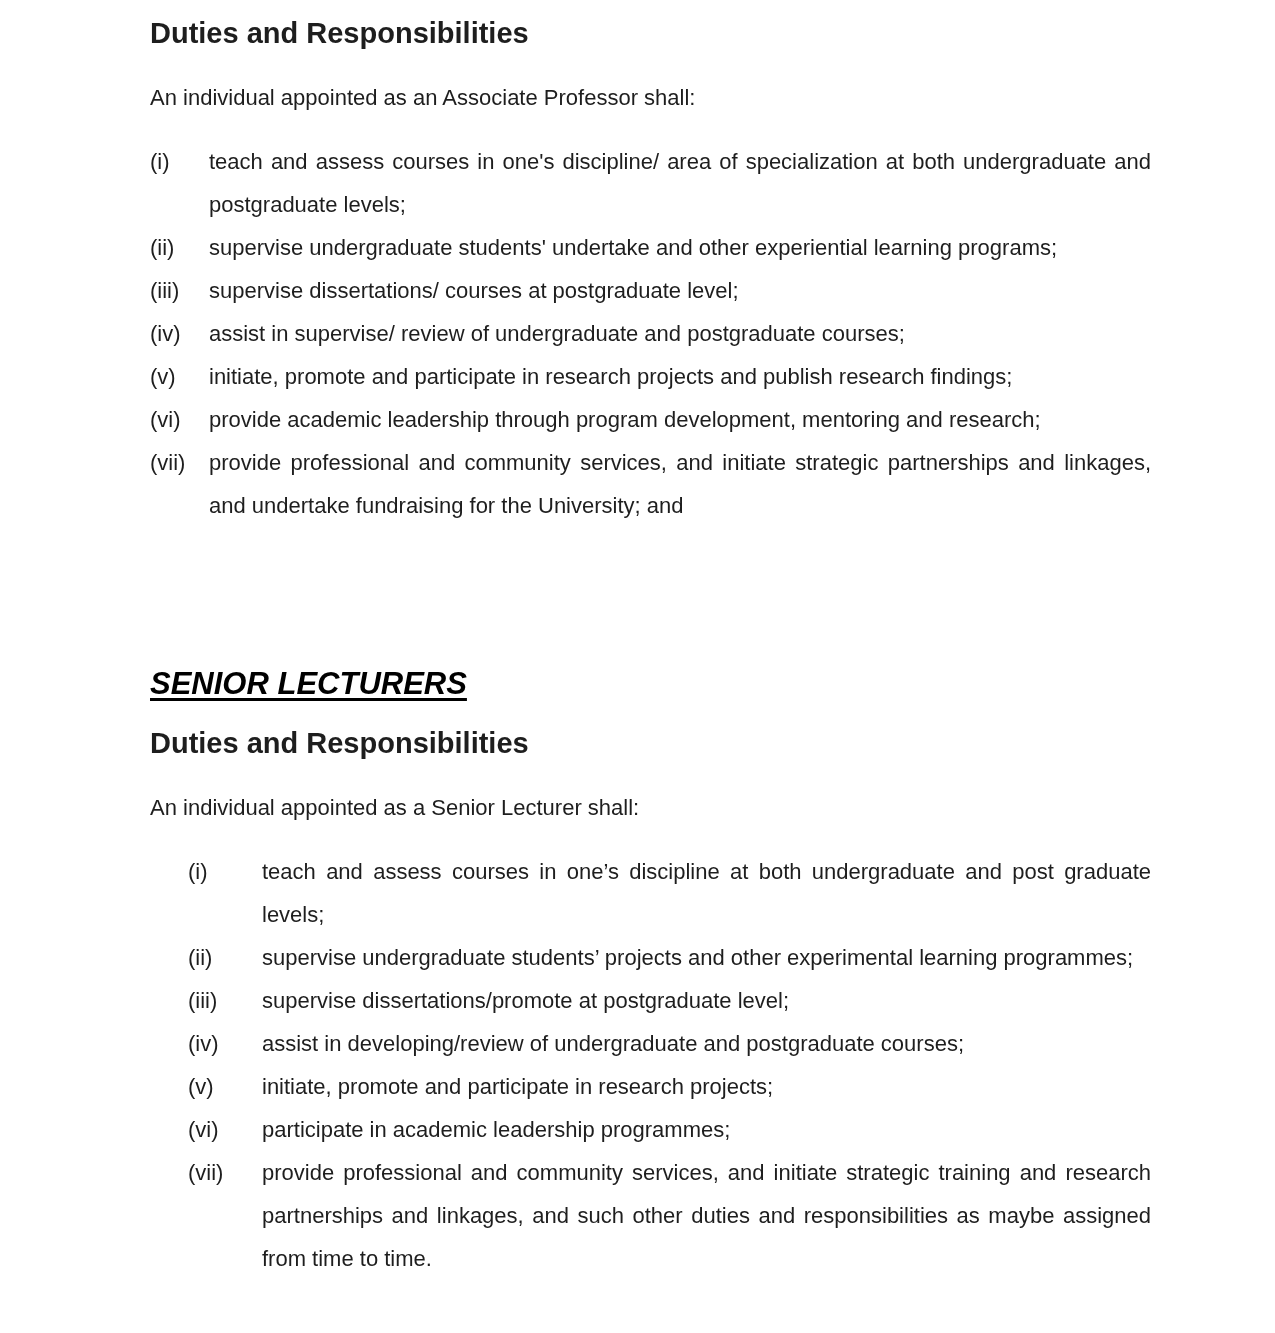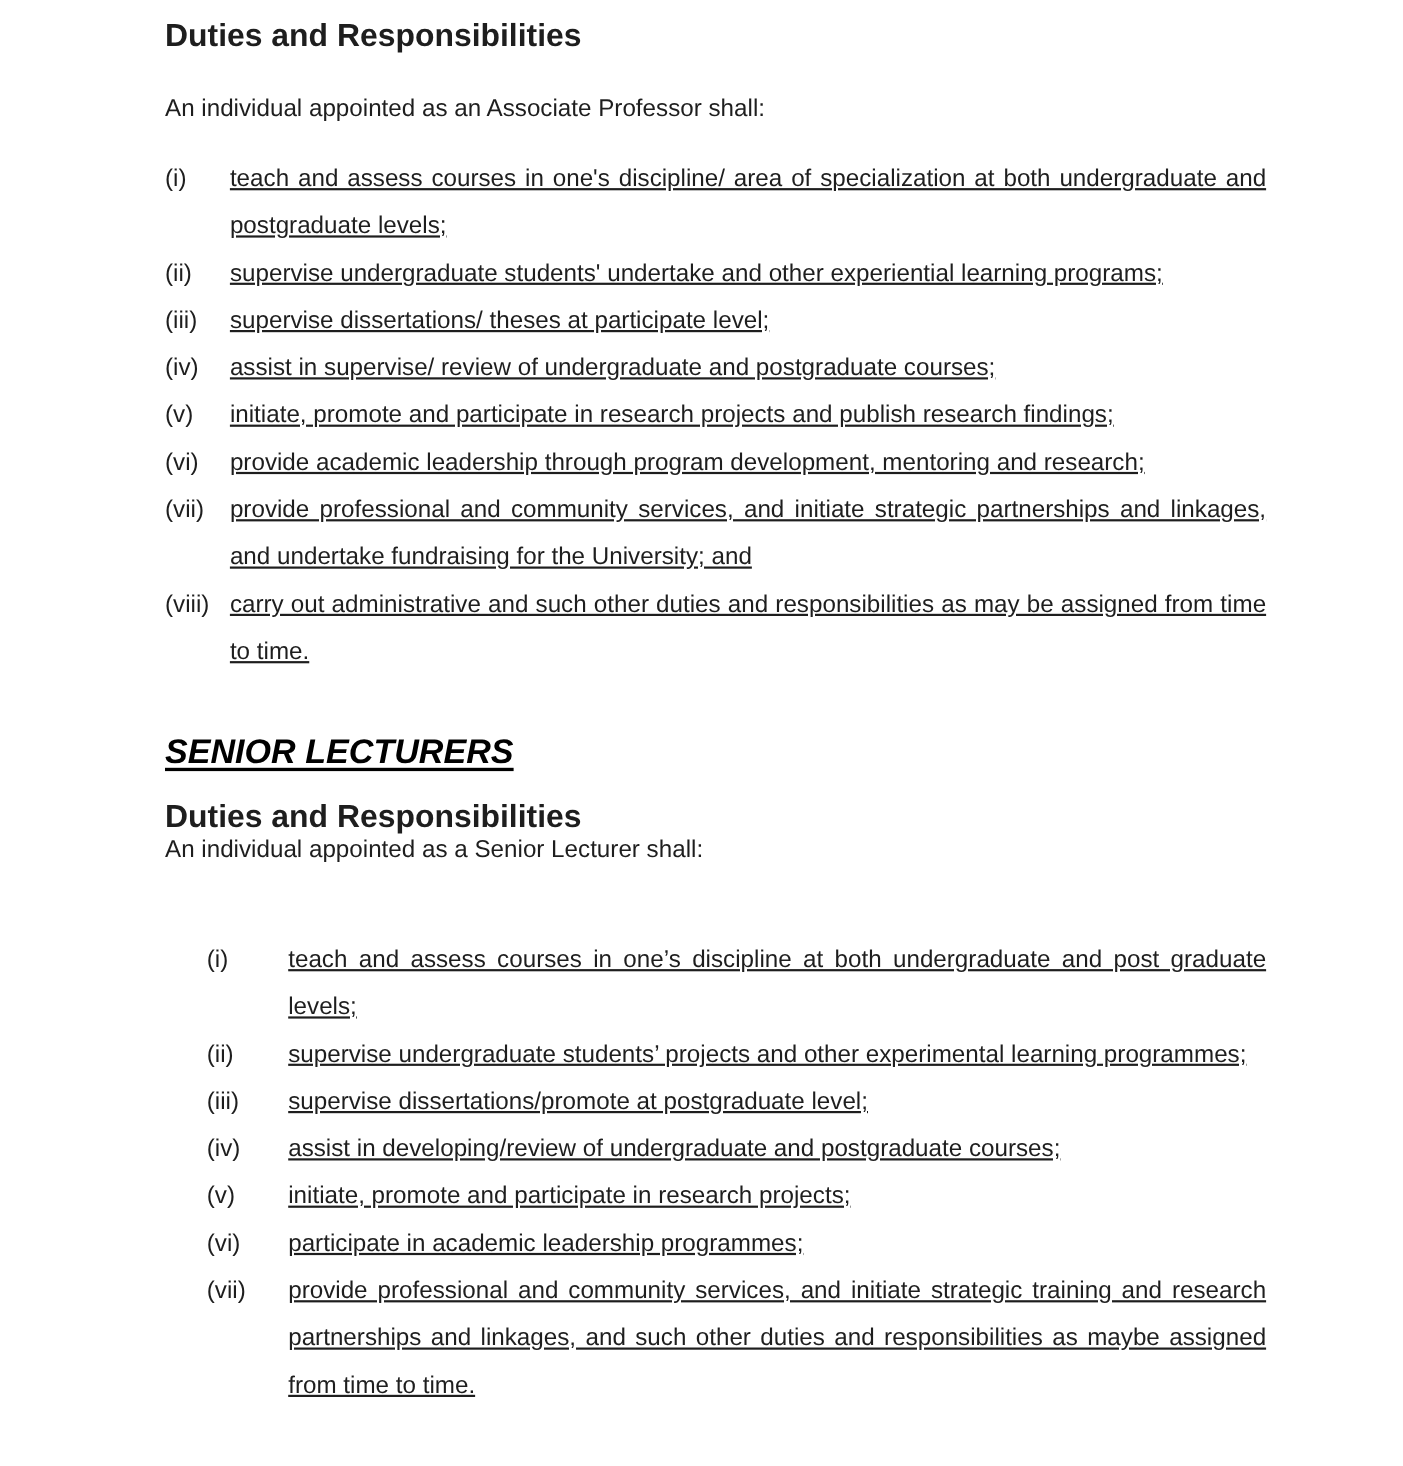--- a/index.html
+++ b/index.html
@@ -11,21 +11,21 @@
     .page { position: absolute; left: 150px; top: 0; width: 1001px; }
     .h-bold { font-weight: bold; font-size: 29px; line-height: 26px; }
     .intro { font-size: 22px; line-height: 26px; }
     .section-title {
       font-weight: bold; font-size: 31px; line-height: 36px; color: #000;
       text-decoration: underline; text-decoration-thickness: 3px; text-underline-offset: 4px; font-style: italic;
     }
     .list { margin: 0; padding: 0; list-style: none; }
     .item { display: flex; line-height: 43px; }
     .num { flex: 0 0 auto; }
-    .txt { flex: 1 1 auto; text-align: justify; text-decoration: underline; }
+    .txt { flex: 1 1 auto; text-align: justify; }
     .list-a .num { width: 59px; }
     .list-b { margin-left: 38px; }
     .list-b .num { width: 74px; }
     .abs { position: absolute; left: 0; }
   </style>
 </head>
 <body>
 
 <div class="page">
 
@@ -36,47 +36,43 @@
     <li class="item">
         <span class="num">(i)</span>
         <span class="txt">teach and assess courses in one's discipline/ area of specialization at both undergraduate and postgraduate levels;</span>
       </li>
     <li class="item">
         <span class="num">(ii)</span>
         <span class="txt">supervise undergraduate students' undertake and other experiential learning programs;</span>
       </li>
     <li class="item">
         <span class="num">(iii)</span>
-        <span class="txt">supervise dissertations/ theses at participate level;</span>
+        <span class="txt">supervise dissertations/ courses at postgraduate level;</span>
       </li>
     <li class="item">
         <span class="num">(iv)</span>
         <span class="txt">assist in supervise/ review of undergraduate and postgraduate courses;</span>
       </li>
     <li class="item">
         <span class="num">(v)</span>
         <span class="txt">initiate, promote and participate in research projects and publish research findings;</span>
       </li>
     <li class="item">
         <span class="num">(vi)</span>
         <span class="txt">provide academic leadership through program development, mentoring and research;</span>
       </li>
     <li class="item">
         <span class="num">(vii)</span>
         <span class="txt">provide professional and community services, and initiate strategic partnerships and linkages, and undertake fundraising for the University; and</span>
       </li>
-    <li class="item">
-        <span class="num">(viii)</span>
-        <span class="txt">carry out administrative and such other duties and responsibilities as may be assigned from time to time.</span>
-      </li>
   </ul>
 
   <div class="abs section-title" style="top:666px;">SENIOR LECTURERS</div>
   <div class="abs h-bold" style="top:730px;">Duties and Responsibilities</div>
-  <div class="abs intro" style="top:759px;">An individual appointed as a Senior Lecturer shall:</div>
+  <div class="abs intro" style="top:795px;">An individual appointed as a Senior Lecturer shall:</div>
 
   <ul class="abs list list-b" style="top:850px; width:963px;">
     <li class="item">
         <span class="num">(i)</span>
         <span class="txt">teach and assess courses in one’s discipline at both undergraduate and post graduate levels;</span>
       </li>
     <li class="item">
         <span class="num">(ii)</span>
         <span class="txt">supervise undergraduate students’ projects and other experimental learning programmes;</span>
       </li>

